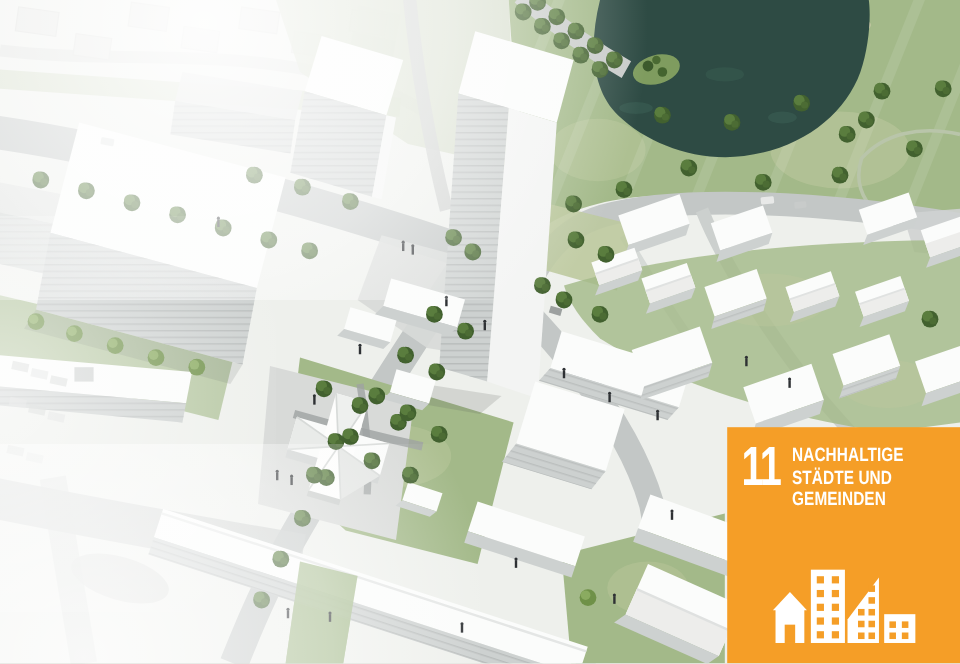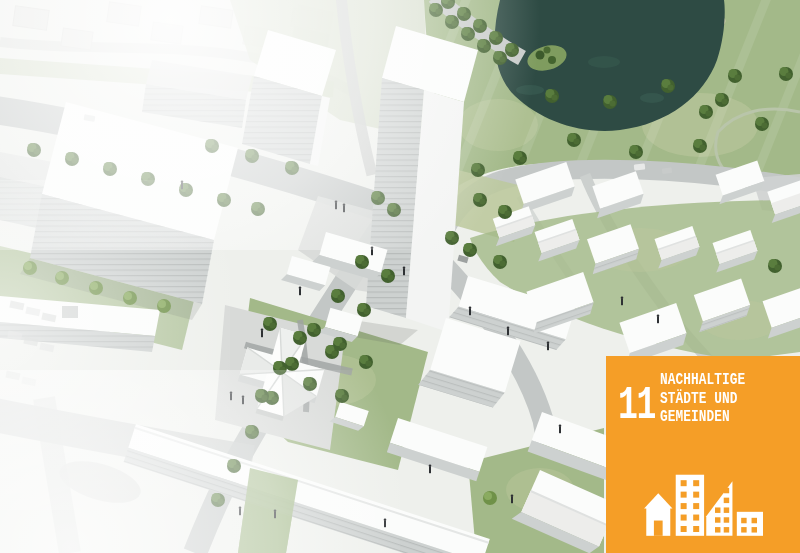--- a/index.html
+++ b/index.html
@@ -18,21 +18,21 @@
   .roof{fill:var(--building-roof,#fbfcfb);}
   .face{fill:var(--building-face,#cdd1d0);}
   .faceL{fill:#dddfde;}
   .faceB{fill:#f3f4f3;}
 
   
   .sdg-badge{
     position:absolute;left:606px;top:356px;width:194px;height:197px;
     background:var(--badge-bg,#F59E27);color:var(--badge-text,#fff);
   }
-  .sdg-head{display:flex;align-items:flex-end;padding:12px 6px 0 12px;font-family:Liberation Mono, monospace;}
+  .sdg-head{display:flex;align-items:flex-start;padding:12px 6px 0 12px;}
   .sdg-number{
     font-size:46px;font-weight:700;line-height:.88;letter-spacing:-2px;
     transform:scaleX(.72);transform-origin:left top;width:44px;margin-right:-2px;
   }
   .sdg-title{
     font-size:16px;font-weight:700;line-height:1.16;letter-spacing:.1px;
     transform:scaleX(.8);transform-origin:left top;white-space:nowrap;padding-top:3px;
   }
   .sdg-title span{display:block;}
   .sdg-icon{position:absolute;left:50%;bottom:17px;transform:translateX(-50%);width:120px;height:68px;}

